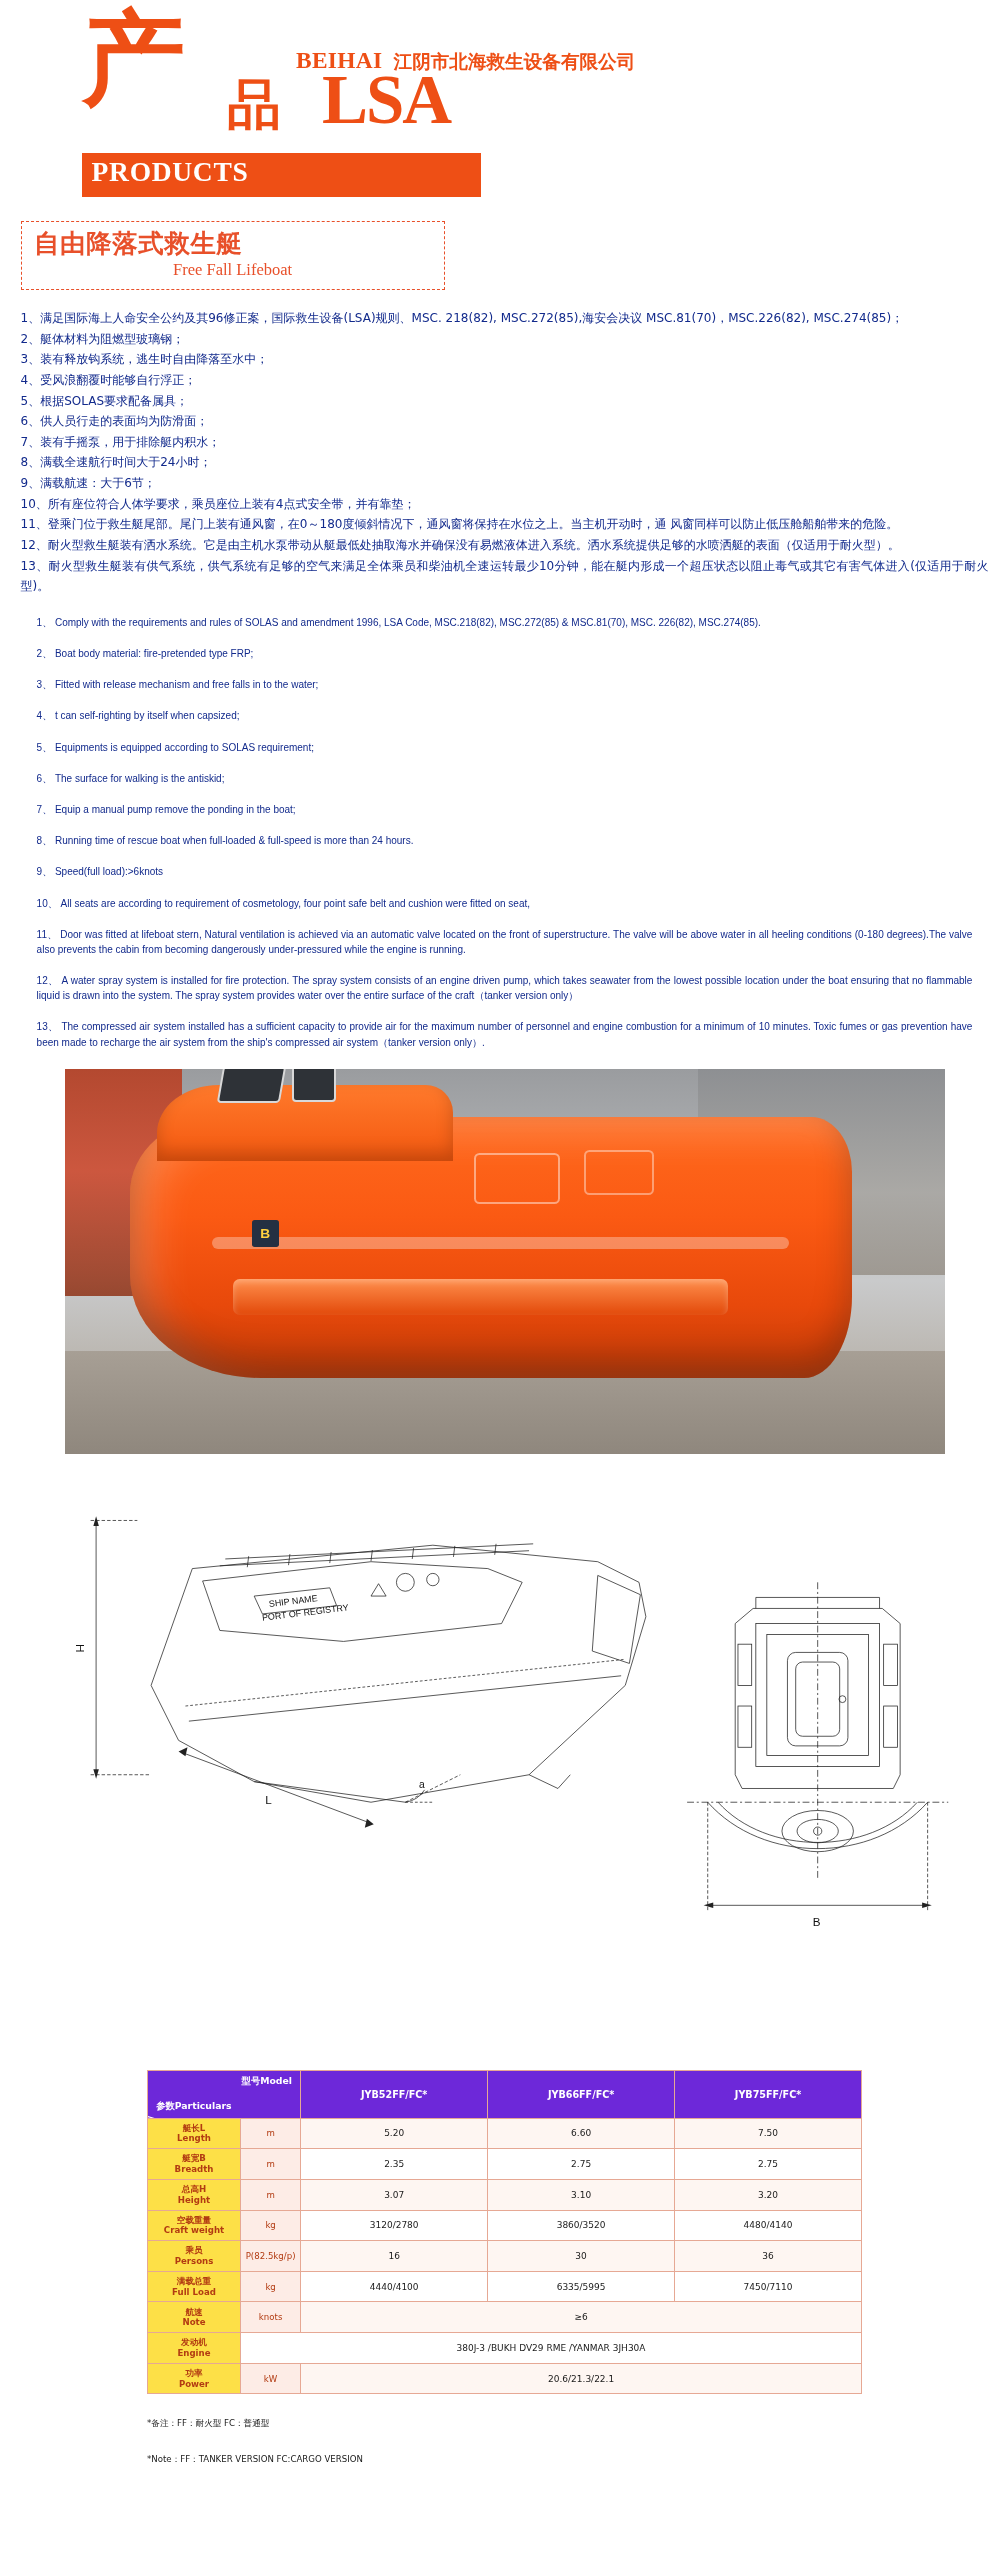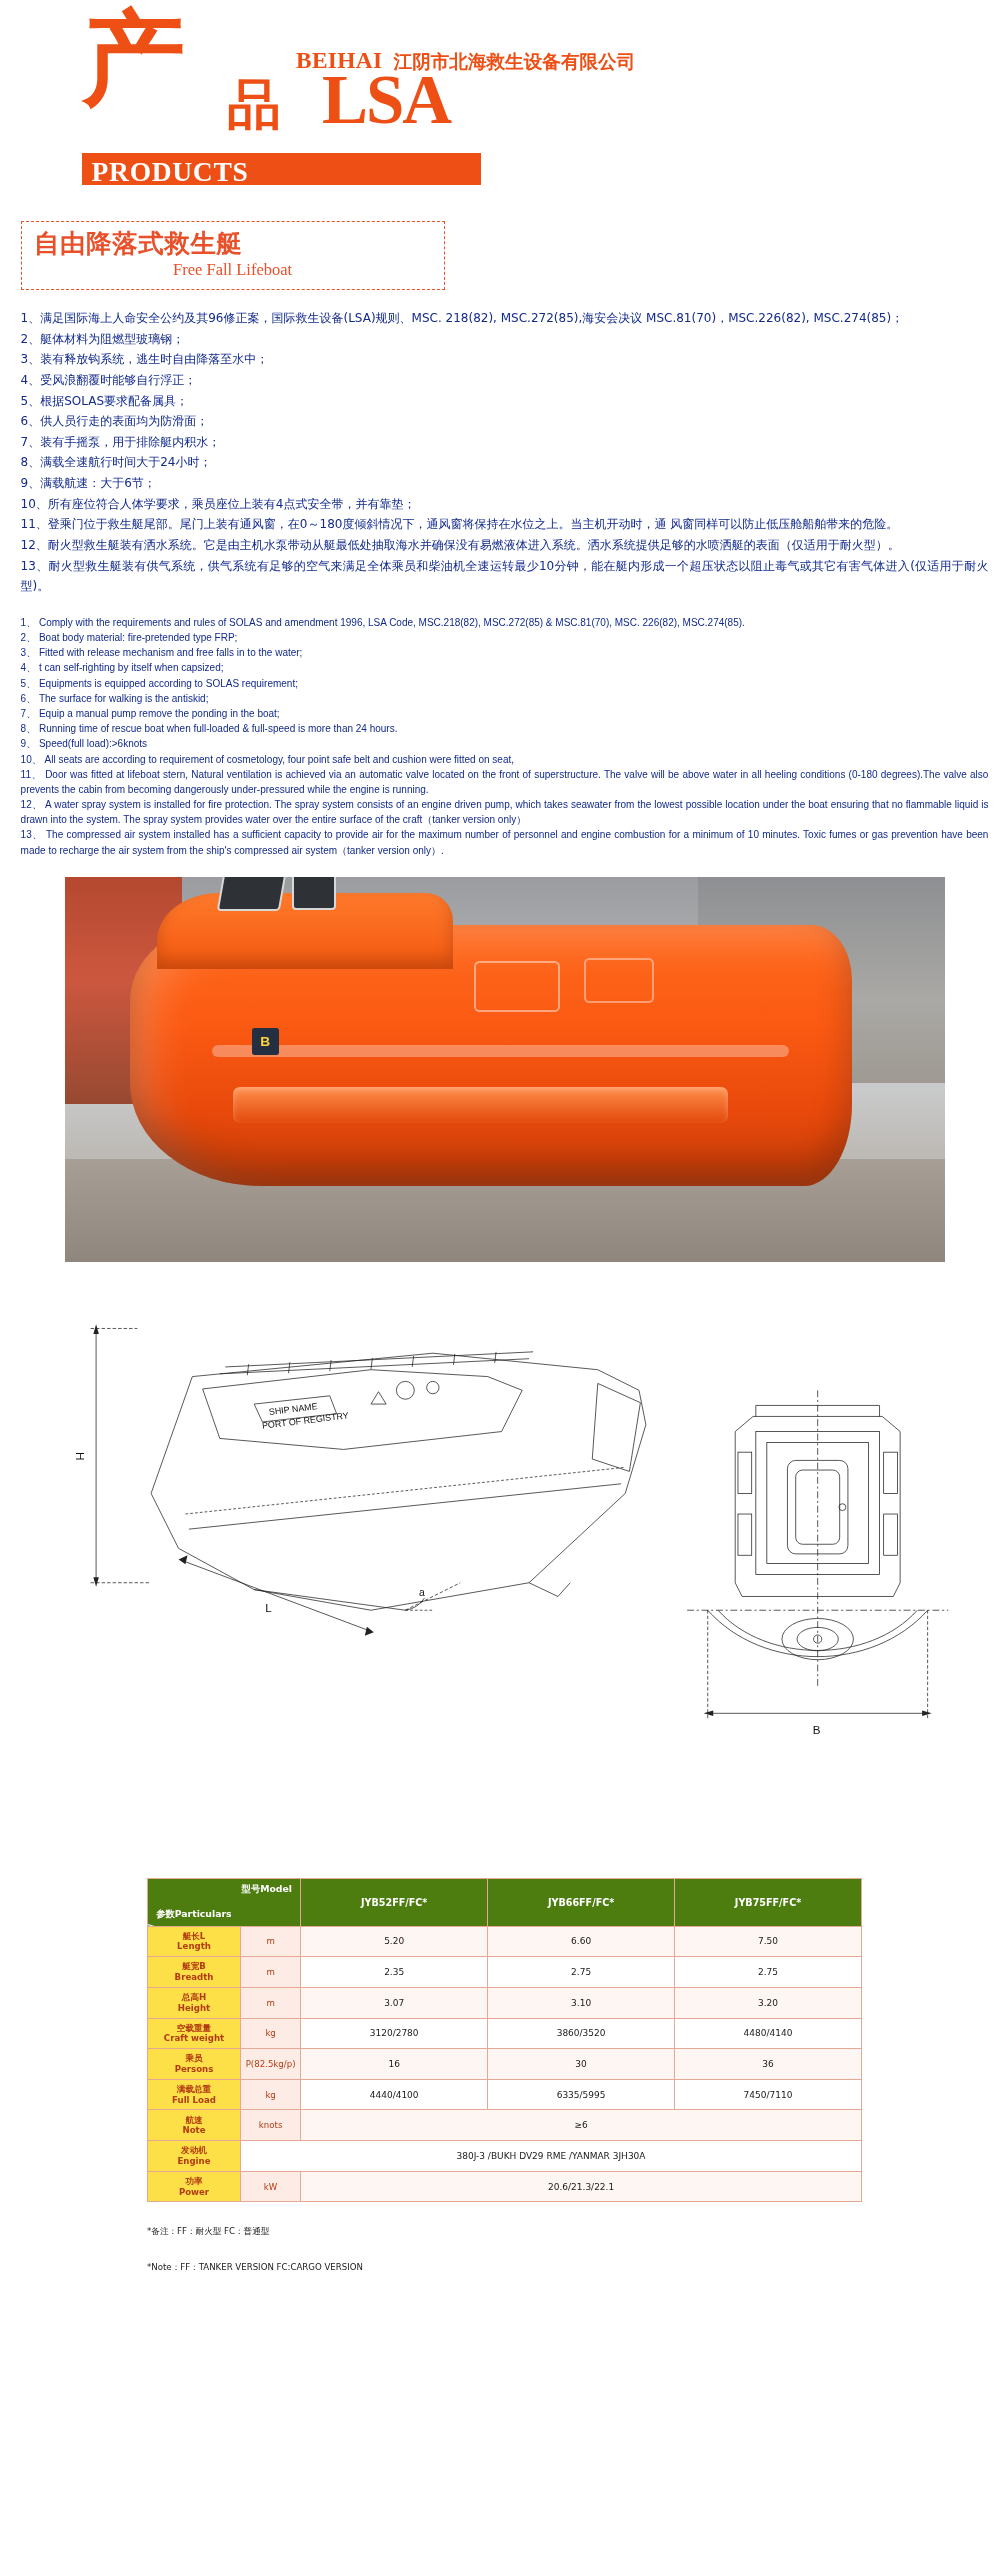--- a/index.html
+++ b/index.html
@@ -78,21 +78,21 @@
     font-size: 18.6px;
     font-weight: 700;
     color: #ee4f15;
     margin-left: 8.2px;
   }
   .hdr-bar {
     position: absolute;
     left: 82px;
     top: 153px;
     width: 399px;
-    height: 32px;
+    height: 44px;
     background: #ee4f15;
   }
   .hdr-bar span {
     display: block;
     padding: 2.7px 0 0 9.6px;
     color: #ffffff;
     font-family: "Liberation Serif", serif;
     font-size: 27.5px;
     font-weight: 700;
     letter-spacing: 0.7px;
@@ -135,21 +135,21 @@
   .cn-block p { margin: 0; }
 
   .en-block {
     margin: 18px 20.6px 0 20.6px;
     color: #122a8c;
     font-family: "Liberation Sans", sans-serif;
     font-size: 10px;
     line-height: 1.52;
     text-align: justify;
   }
-  .en-block p { margin: 0; }
+  .en-block p { margin: 16px; }
 
   
   .photo-wrap {
     margin: 19px auto 0 auto;
     width: 880px;
     height: 385px;
     position: relative;
     overflow: hidden;
     background: #cfcfcf;
   }
@@ -280,21 +280,21 @@
     font-size: 9px;
     color: #1a1a1a;
   }
   table.spec th, table.spec td {
     border: 0.7px solid #e6a894;
     padding: 4.1px 4.1px;
     text-align: center;
     vertical-align: middle;
   }
   table.spec thead th {
-    background: #4d7c0f;
+    background: #6d28d9;
     color: #ffffff;
     font-weight: 700;
     font-size: 9.6px;
     height: 38px;
   }
   th.corner {
     position: relative;
     width: 144px;
     padding: 0;
     overflow: hidden;

